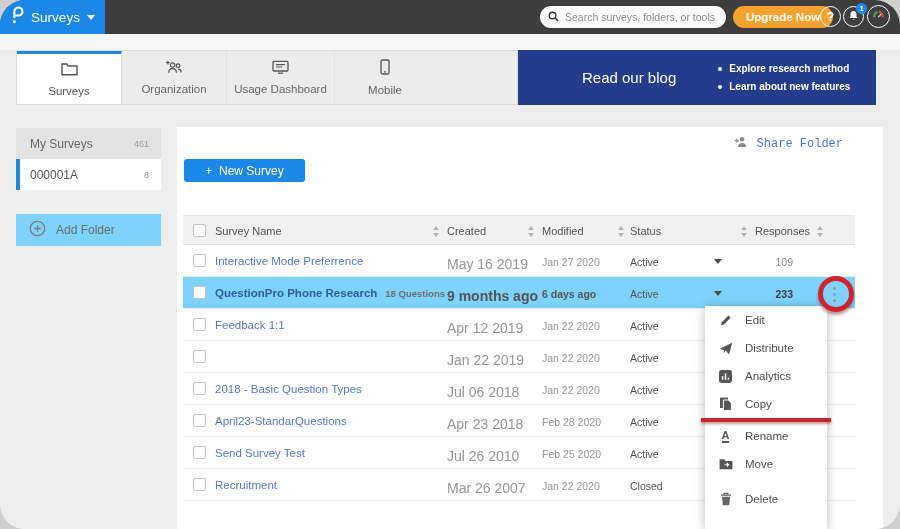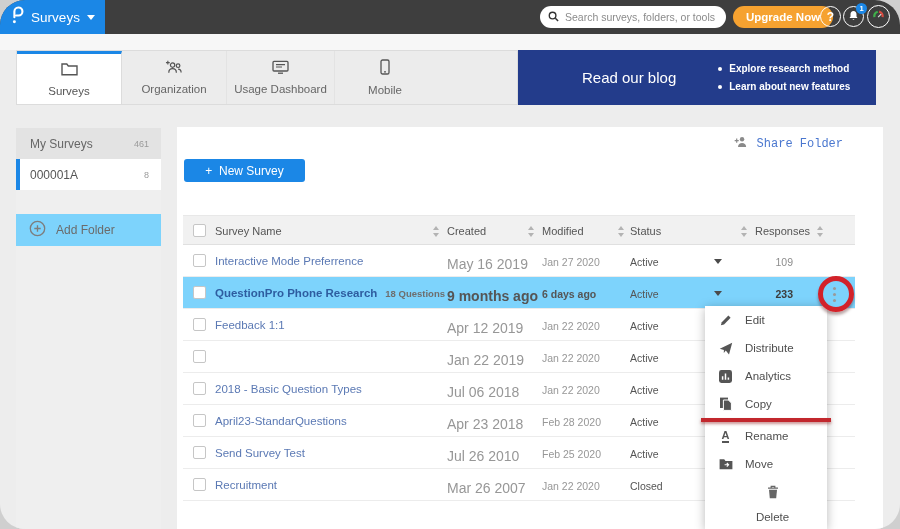--- a/index.html
+++ b/index.html
@@ -106,21 +106,21 @@
   .annot-circle { position:absolute; left:818px; top:276px; width:36px; height:36px; border-radius:50%;
                   border:5px solid #d2222a; box-shadow:0 3px 3px rgba(60,0,0,.35); z-index:60; pointer-events:none; }
 
   
   .ctx-menu { position:absolute; left:705px; top:306px; width:122px; background:#fff; z-index:40;
               box-shadow:0 2px 10px rgba(0,0,0,.28); padding-bottom:16px; }
   .ctx-item { height:28px; display:flex; align-items:center; gap:12px; padding-left:13px; cursor:pointer; }
   .ctx-item .ico { width:15px; display:flex; align-items:center; justify-content:center; }
   .ctx-item span.lbl { font-size:11.5px; color:#4e4e4e; }
   .ctx-item.rename { margin-top:4px; }
-  .ctx-item.delete { margin-top:7px;flex-direction:column; }
+  .ctx-item.delete { margin-top:7px; }
   .annot-line { position:absolute; left:-4px; top:112px; width:130px; height:4px; background:#c2272d;
                 box-shadow:0 2px 3px rgba(140,20,20,.45); z-index:5; pointer-events:none; }
   .rename-glyph { font-size:11px; font-weight:bold; color:#555; border-bottom:2px solid #555; line-height:11px; }
 </style>
 </head>
 <body>
 
 <div class="screen">
 
   <div class="topbar">

